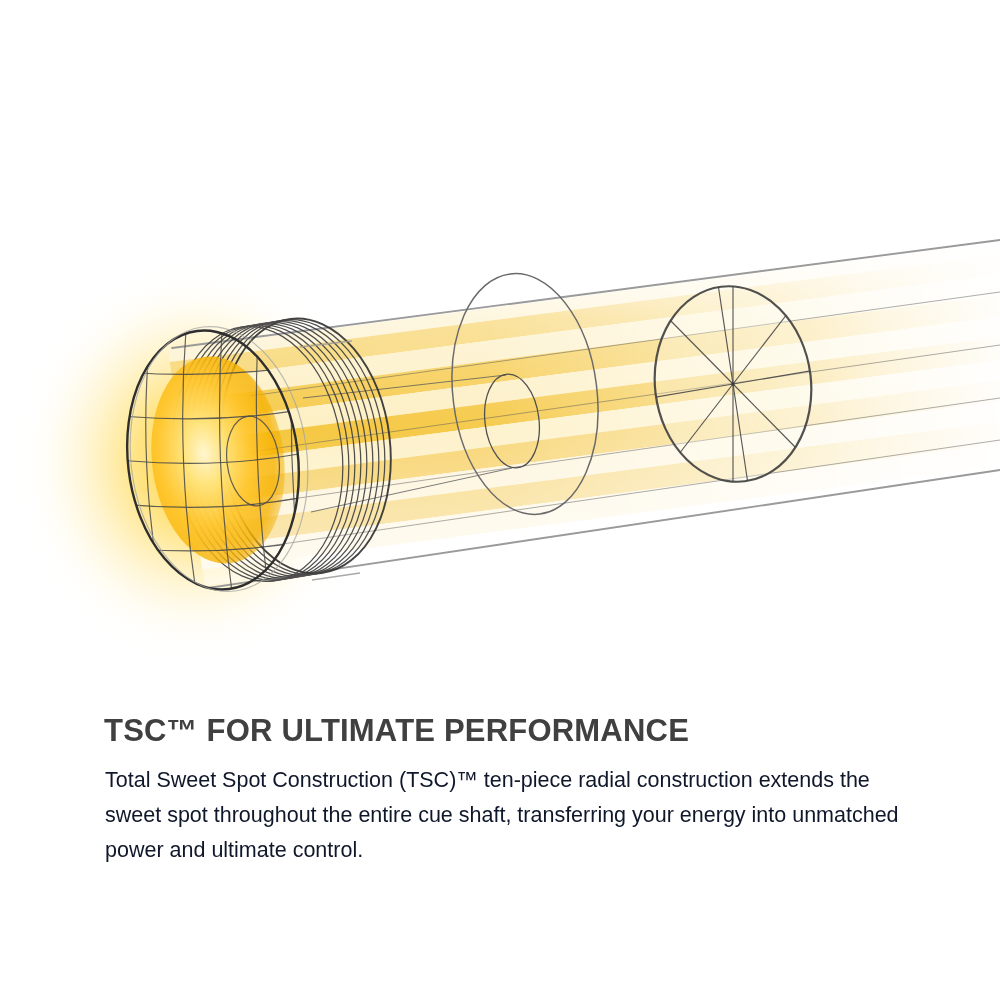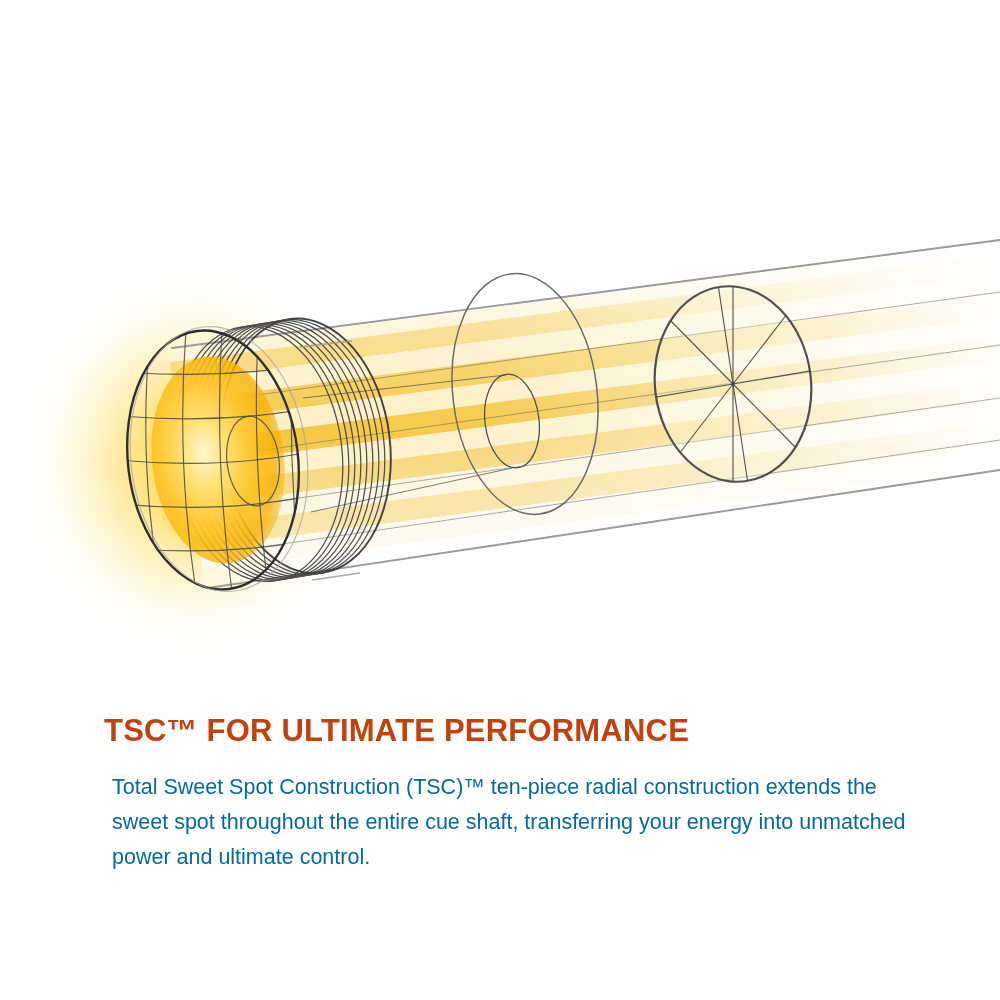--- a/index.html
+++ b/index.html
@@ -46,38 +46,38 @@
     box-sizing: border-box;
     padding: 0 100px;
   }
   #heading {
     margin: 0;
     padding: 0;
     font-family: "Liberation Sans", sans-serif;
     font-size: 31px;
     font-weight: 700;
     letter-spacing: 0.2px;
-    color: #c2410c;
+    color: #404040;
     line-height: 1.1;
     position: absolute;
     left: 104px;
     top: 24px;
     white-space: nowrap;
   }
   #body-text {
-    margin: 8px;
+    margin: 1px;
     padding: 0;
     position: absolute;
     left: 104px;
     top: 72px;
     width: 800px;
     font-family: "Liberation Sans", sans-serif;
     font-size: 21.5px;
     font-weight: 400;
-    color: #0369a1;
+    color: #0f172a;
     line-height: 1.62;
   }
 </style>
 </head>
 <body>
 
 <div id="page">
 
   <div id="illustration">
     <svg viewBox="0 0 1000 690" xmlns="http://www.w3.org/2000/svg">

